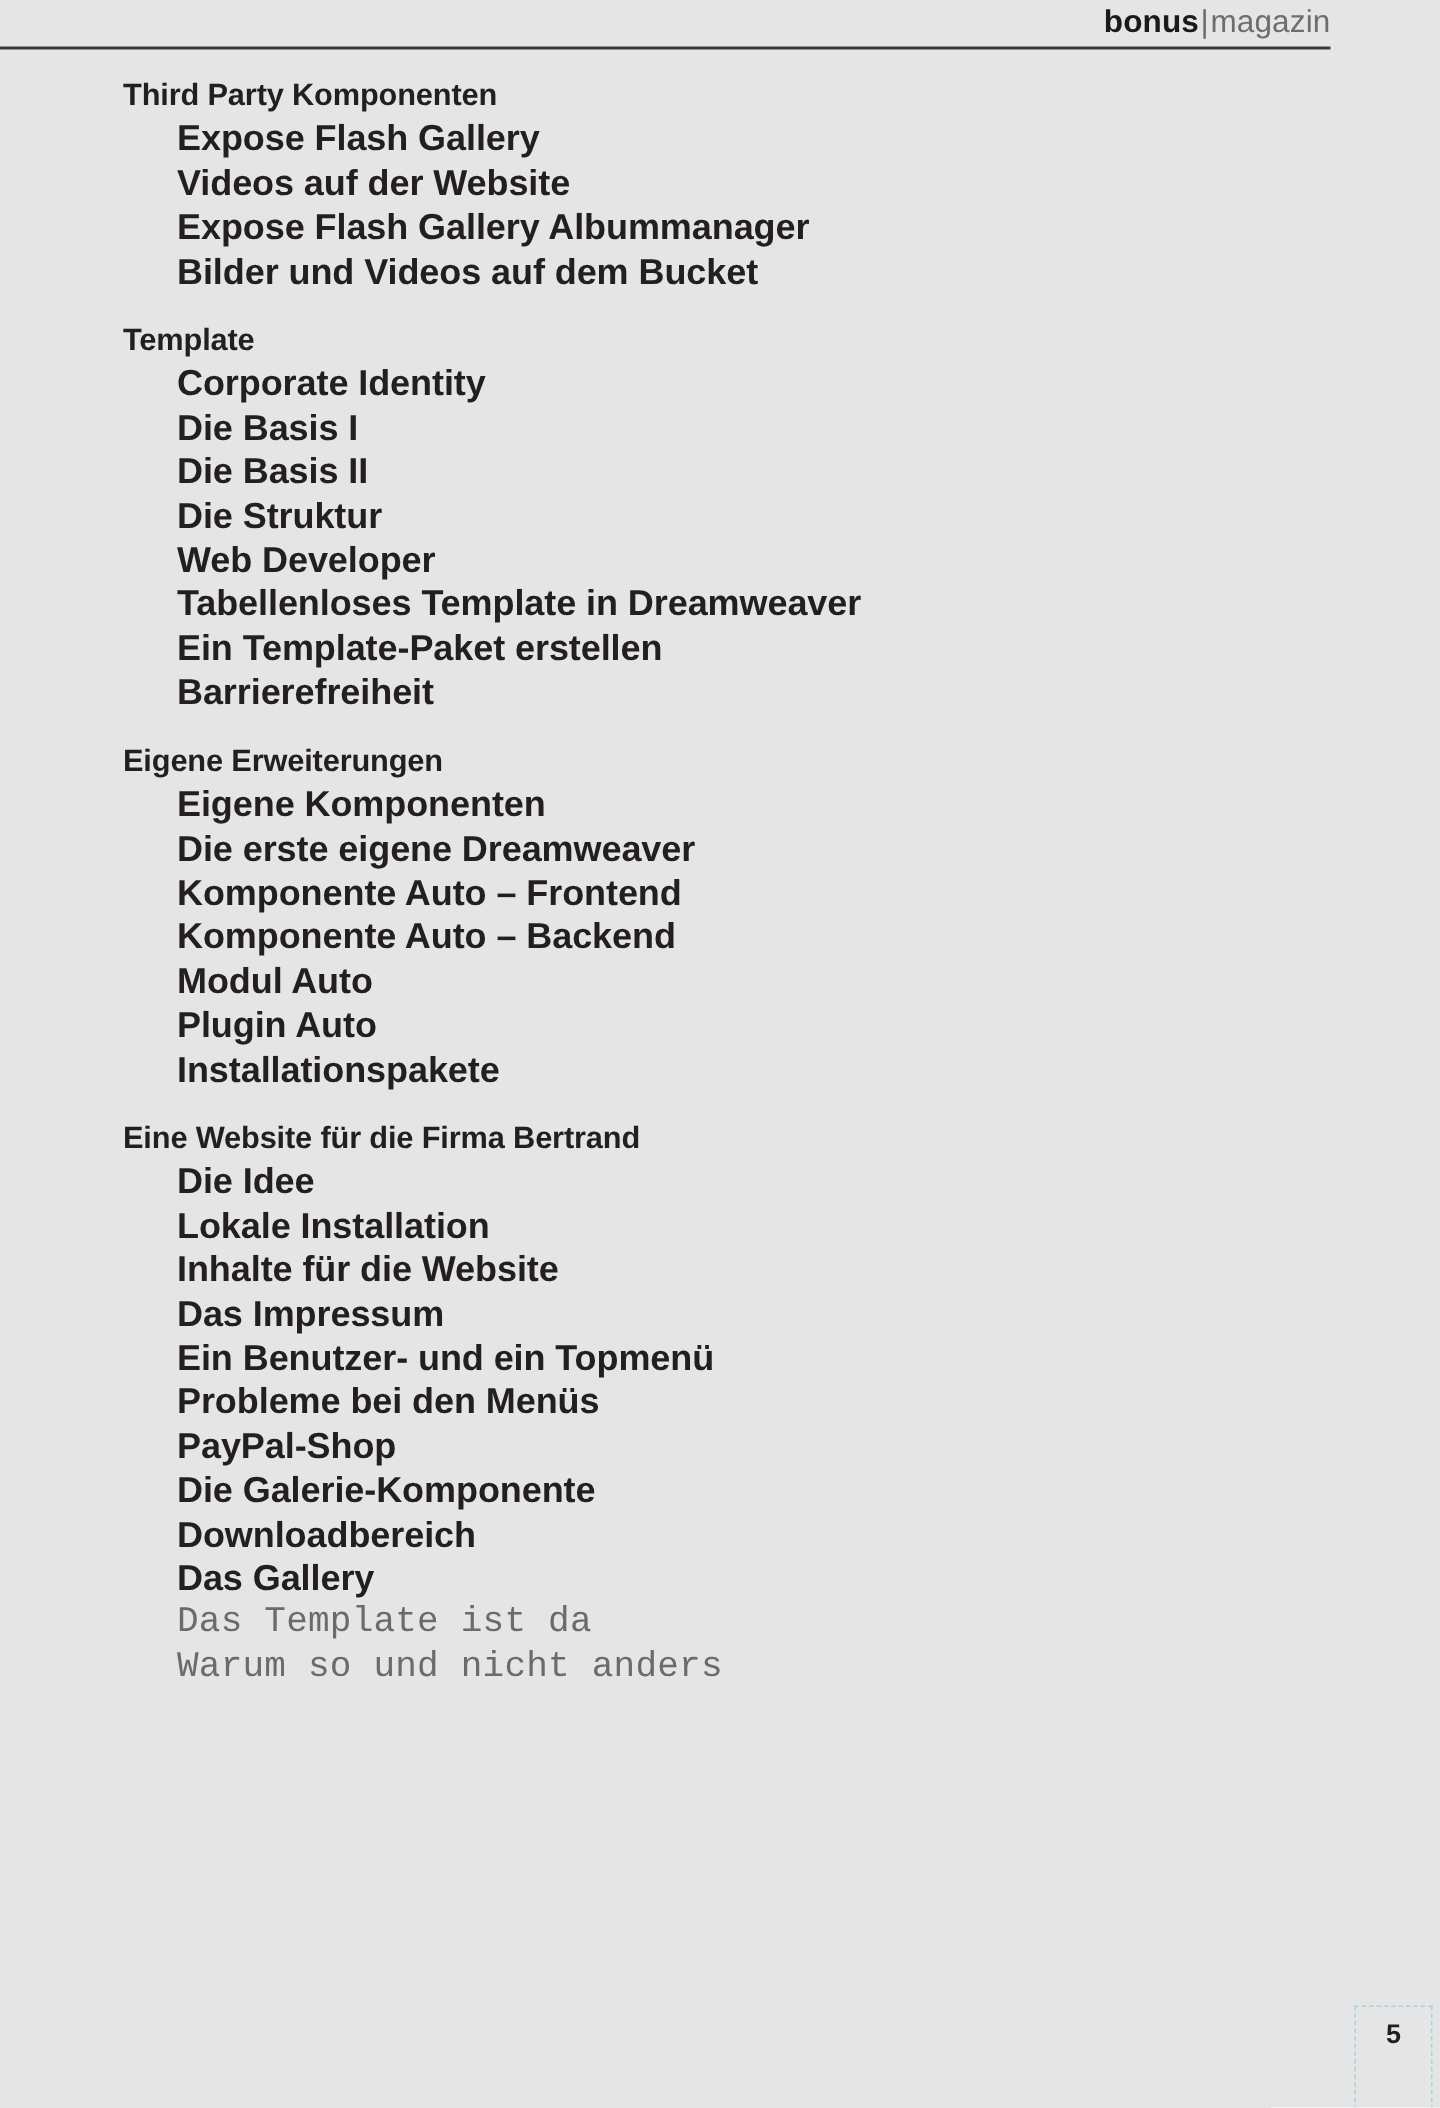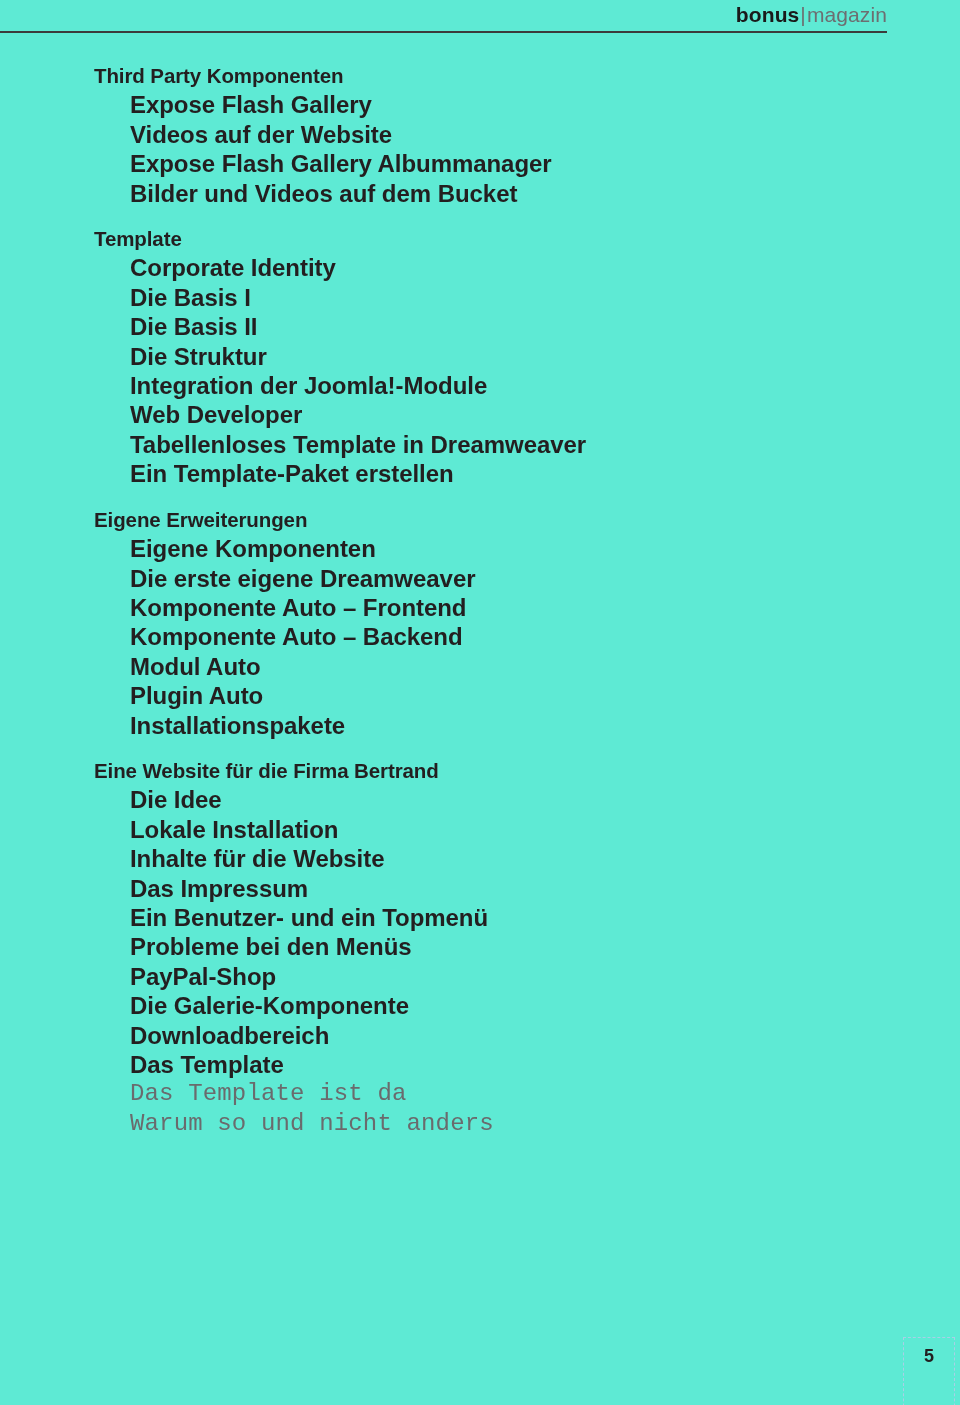--- a/index.html
+++ b/index.html
@@ -12,21 +12,21 @@
     font-family: "Liberation Sans", "DejaVu Sans", sans-serif;
     color: #231f20;
     -webkit-font-smoothing: antialiased;
   }
 
   .page {
     position: relative;
     width: 960px;
     height: 1405px;
     overflow: hidden;
-    background: #5eead4;
+    background: #e5e5e5;
     box-sizing: border-box;
   }
 
   
   .masthead {
     position: absolute;
     top: 0;
     left: 0;
     width: 960px;
     height: 40px;
@@ -63,21 +63,21 @@
   }
 
   
   .toc {
     position: absolute;
     left: 82px;
     top: 49px;
     width: 700px;
   }
   .toc-block {
-    margin: 12px;
+    margin: 0;
     padding: 0;
   }
   .toc-heading {
     font-size: 20.5px;
     font-weight: bold;
     line-height: 29.4px;
     color: #231f20;
     letter-spacing: -0.1px;
     margin: 0;
     padding: 0;
@@ -147,24 +147,24 @@
         <div class="toc-item">Videos auf der Website</div>
         <div class="toc-item">Expose Flash Gallery Albummanager</div>
         <div class="toc-item">Bilder und Videos auf dem Bucket</div>
       </div>
       <div class="toc-block">
         <div class="toc-heading">Template</div>
         <div class="toc-item">Corporate Identity</div>
         <div class="toc-item">Die Basis I</div>
         <div class="toc-item">Die Basis II</div>
         <div class="toc-item">Die Struktur</div>
-        <div class="toc-item">Integration der Joomla!-Module</div>
         <div class="toc-item">Web Developer</div>
         <div class="toc-item">Tabellenloses Template in Dreamweaver</div>
         <div class="toc-item">Ein Template-Paket erstellen</div>
+        <div class="toc-item">Barrierefreiheit</div>
       </div>
       <div class="toc-block">
         <div class="toc-heading">Eigene Erweiterungen</div>
         <div class="toc-item">Eigene Komponenten</div>
         <div class="toc-item">Die erste eigene Dreamweaver</div>
         <div class="toc-item">Komponente Auto – Frontend</div>
         <div class="toc-item">Komponente Auto – Backend</div>
         <div class="toc-item">Modul Auto</div>
         <div class="toc-item">Plugin Auto</div>
         <div class="toc-item">Installationspakete</div>
@@ -173,21 +173,21 @@
         <div class="toc-heading">Eine Website für die Firma Bertrand</div>
         <div class="toc-item">Die Idee</div>
         <div class="toc-item">Lokale Installation</div>
         <div class="toc-item">Inhalte für die Website</div>
         <div class="toc-item">Das Impressum</div>
         <div class="toc-item">Ein Benutzer- und ein Topmenü</div>
         <div class="toc-item">Probleme bei den Menüs</div>
         <div class="toc-item">PayPal-Shop</div>
         <div class="toc-item">Die Galerie-Komponente</div>
         <div class="toc-item">Downloadbereich</div>
-        <div class="toc-item">Das Template</div>
+        <div class="toc-item">Das Gallery</div>
         <div class="toc-item is-light">Das Template ist da</div>
         <div class="toc-item is-light">Warum so und nicht anders</div>
       </div>
     </div>
 
   <div class="trim-guide"></div>
   <div class="page-number">5</div>
 
 </div>
 

